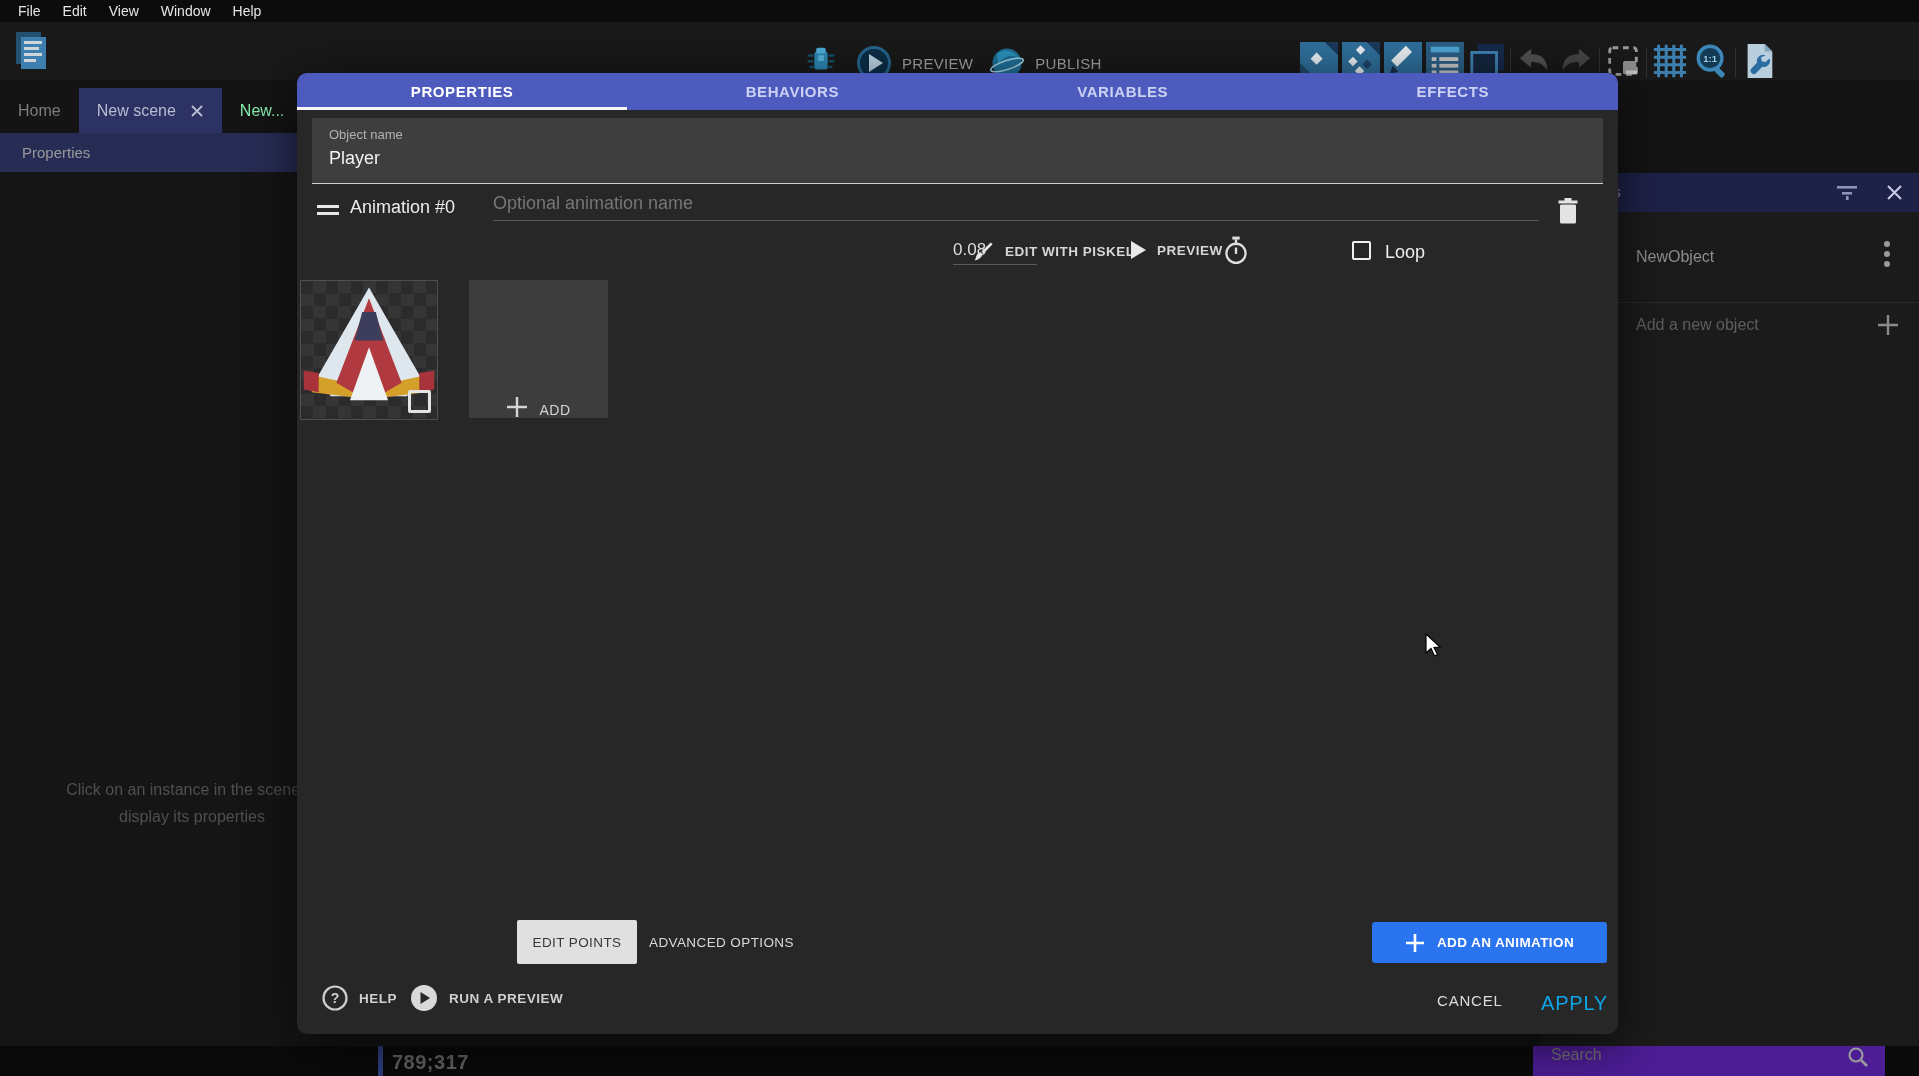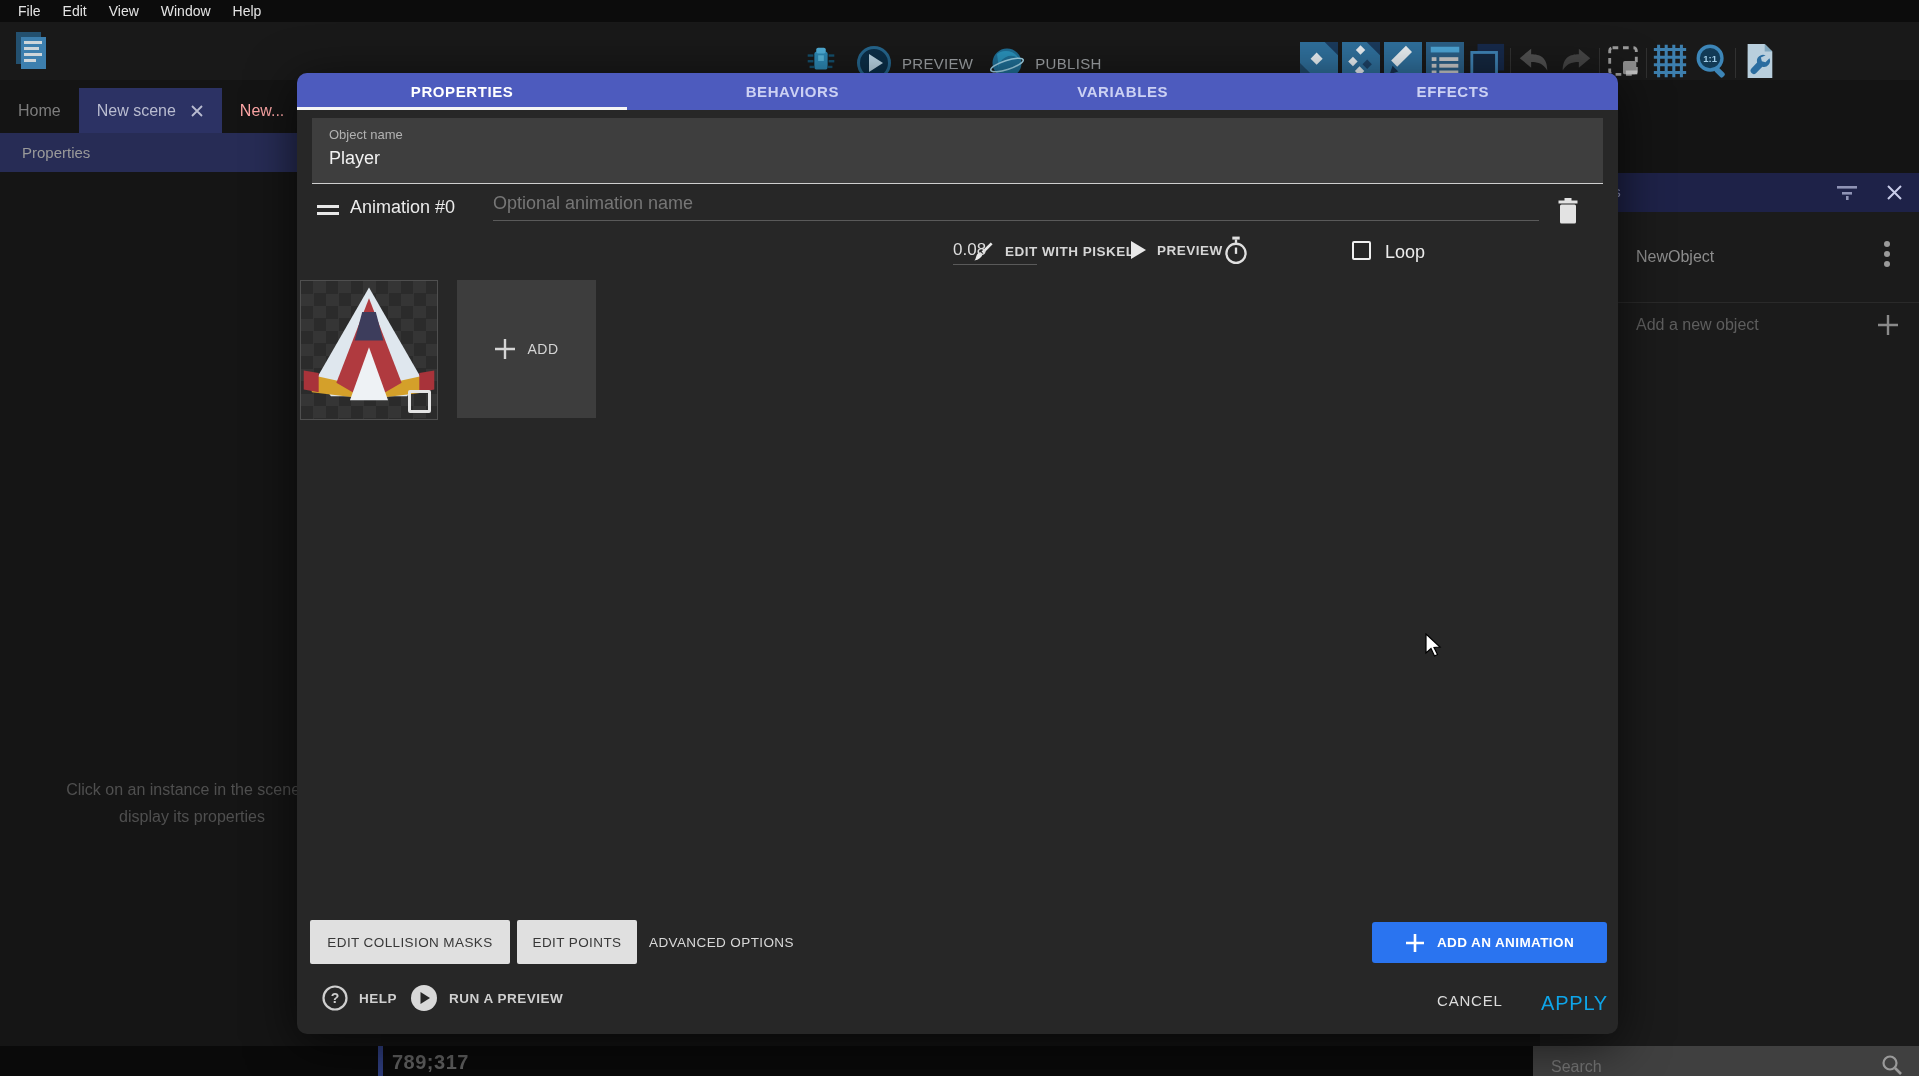--- a/index.html
+++ b/index.html
@@ -32,21 +32,21 @@
   .obj-title { position:absolute; left:30px; top:10px; color:#8f93b5; font-size:15px; }
   .obj-row { position:absolute; left:0; width:379px; display:flex; align-items:center; }
   .obj-name { color:#8d8d8d; font-size:16px; }
   .obj-add-label { color:#5e5e5e; font-size:16px; }
   .obj-div { position:absolute; left:0; top:129px; width:379px; height:1px; background:#2a2a2a; }
 
   
   .statusbar { left:0; top:1046px; width:1919px; height:30px; background:#0a0a0a; }
   .coords { position:absolute; left:392px; top:5px; color:#606060; font-size:20px; font-weight:bold; letter-spacing:.5px; }
   .blue-div { position:absolute; left:378px; top:0; width:5px; height:30px; background:#2e3d7e; }
-  .searchbox { position:absolute; left:1533px; top:0; width:386px; height:30px; background:#404040; display:flex; align-items:flex-end; }
+  .searchbox { position:absolute; left:1533px; top:0; width:352px; height:30px; background:#4c1d95; display:flex; align-items:flex-start; }
   .searchbox input { flex:1; background:transparent; border:none; outline:none; color:#9a9a9a; font-size:16px; padding-left:18px; font-family:inherit; }
   .searchbox input::placeholder { color:#757575; }
 
   
   .dialog { left:297px; top:73px; width:1321px; height:961px; background:#272727; border-radius:10px; box-shadow:0 10px 50px rgba(0,0,0,.65); }
   .dlg-tabs { position:absolute; left:0; top:0; width:1321px; height:37px; background:#4d5bbe; border-radius:10px 10px 0 0; display:flex; }
   .dlg-tab { width:25%; display:flex; align-items:center; justify-content:center; color:rgba(232,236,255,.82); font-size:15px; font-weight:bold; letter-spacing:.6px; position:relative; cursor:pointer; }
   .dlg-tab.active { color:#ffffff; }
   .dlg-tab.active::after { content:""; position:absolute; left:0; bottom:0; width:100%; height:3px; background:#f5f5f5; }
 
@@ -62,21 +62,21 @@
   .trash-btn { position:absolute; left:1251px; top:118px; width:40px; height:40px; display:flex; align-items:center; justify-content:center; cursor:pointer; }
 
   .row-label { color:#d6d6d6; font-size:13.5px; font-weight:bold; letter-spacing:.5px; }
   .piskel-row { position:absolute; left:0; top:163px; width:1321px; height:40px; }
   .frame-time { position:absolute; left:656px; top:4px; width:84px; background:transparent; border:none; border-bottom:1px solid #5a5a5a; outline:none; color:#dddddd; font-size:17px; padding-bottom:4px; font-family:inherit; }
   .checkbox { display:inline-block; width:19px; height:19px; border:2.5px solid #f0f0f0; border-radius:2px; }
 
   .sprite-tile { position:absolute; left:3px; top:207px; width:138px; height:140px; border:1px solid #4f4f4f;
      background: repeating-conic-gradient(#353535 0% 25%, #2b2b2b 0% 50%); background-size:25px 25px; cursor:pointer; }
   .frame-check { position:absolute; right:6px; bottom:6px; width:23px; height:23px; border:3px solid #e4e4e4; border-radius:2px; }
-  .add-tile { position:absolute; left:160px; top:207px; width:139px; height:138px; background:#3d3d3d; display:flex; align-items:center; justify-content:center; gap:11px; color:#d5d5d5; font-size:14px; letter-spacing:.5px; cursor:pointer; }
+  .add-tile { position:absolute; left:172px; top:207px; width:139px; height:138px; background:#3d3d3d; display:flex; align-items:flex-end; justify-content:center; gap:11px; color:#d5d5d5; font-size:14px; letter-spacing:.5px; cursor:pointer; }
 
   .gray-btn { position:absolute; top:847px; height:44px; background:#e0e0e0; color:#383838; font-size:13.5px; letter-spacing:.4px; border:none; border-radius:2px; font-family:inherit; cursor:pointer; }
   .txt-btn { position:absolute; color:#d8d8d8; font-size:13.5px; letter-spacing:.4px; cursor:pointer; }
   .add-anim-btn { position:absolute; left:1075px; top:849px; width:235px; height:41px; background:#2a74f0; border:none; border-radius:3px; color:#fff; font-size:13.5px; font-weight:bold; letter-spacing:.4px; display:flex; align-items:center; justify-content:center; gap:12px; font-family:inherit; cursor:pointer; }
   .dlg-bottom-label { color:#cfcfcf; font-size:13.5px; font-weight:bold; letter-spacing:.5px; }
   .cancel-btn { position:absolute; left:1128px; top:913px; color:#dcdcdc; font-size:15px; letter-spacing:.8px; cursor:pointer; padding:6px 12px; }
   .apply-btn { position:absolute; left:1232px; top:913px; color:#0ea5e9; font-size:20px; letter-spacing:.8px; cursor:pointer; padding:6px 12px; }
 
   .icon38 { width:38px; height:38px; }
   .cursor-ptr { left:1424px; top:633px; width:20px; height:26px; pointer-events:none; }
@@ -231,21 +231,21 @@
   <div class="abs tabstrip">
     <div class="ed-tab">
       <span>Home</span>
     </div>
     <div class="ed-tab active">
       <span style="color:#b9bcd0;">New scene</span>
       <svg width="14" height="14" viewBox="0 0 14 14">
         <path d="M2 2 L12 12 M12 2 L2 12" stroke="#b9bcd0" stroke-width="1.8"></path>
       </svg>
     </div>
-    <div class="ed-tab" style="color:#fca5a5;text-align:center;">
+    <div class="ed-tab" style="color:#86efac;text-align:center;">
       <span>New...</span>
     </div>
   </div>
 
   <div class="abs props-header">
     <span>Properties</span>
   </div>
   <div class="abs left-panel">
     <div class="abs empty-msg">
       <div>Click on an instance in the scene to</div>
@@ -367,21 +367,20 @@
       </svg>
       <span class="frame-check"></span>
     </div>
     <div class="add-tile">
       <svg width="22" height="22" viewBox="0 0 22 22">
         <path d="M11 1 V21 M1 11 H21" stroke="#d5d5d5" stroke-width="2.4"></path>
       </svg>
       <span>ADD</span>
     </div>
 
-    <button class="gray-btn" style="left:13px;width:200px;">EDIT COLLISION MASKS</button>
     <button class="gray-btn" style="left:220px;width:120px;">EDIT POINTS</button>
     <span class="txt-btn" style="left:352px;top:862px;">ADVANCED OPTIONS</span>
     <button class="add-anim-btn">
       <svg width="20" height="20" viewBox="0 0 20 20">
         <path d="M10 1 V19 M1 10 H19" stroke="#ffffff" stroke-width="2.6"></path>
       </svg>
       <span>ADD AN ANIMATION</span>
     </button>
 
     <span class="abs" style="left:25px;top:912px;display:flex;gap:11px;align-items:center;">

